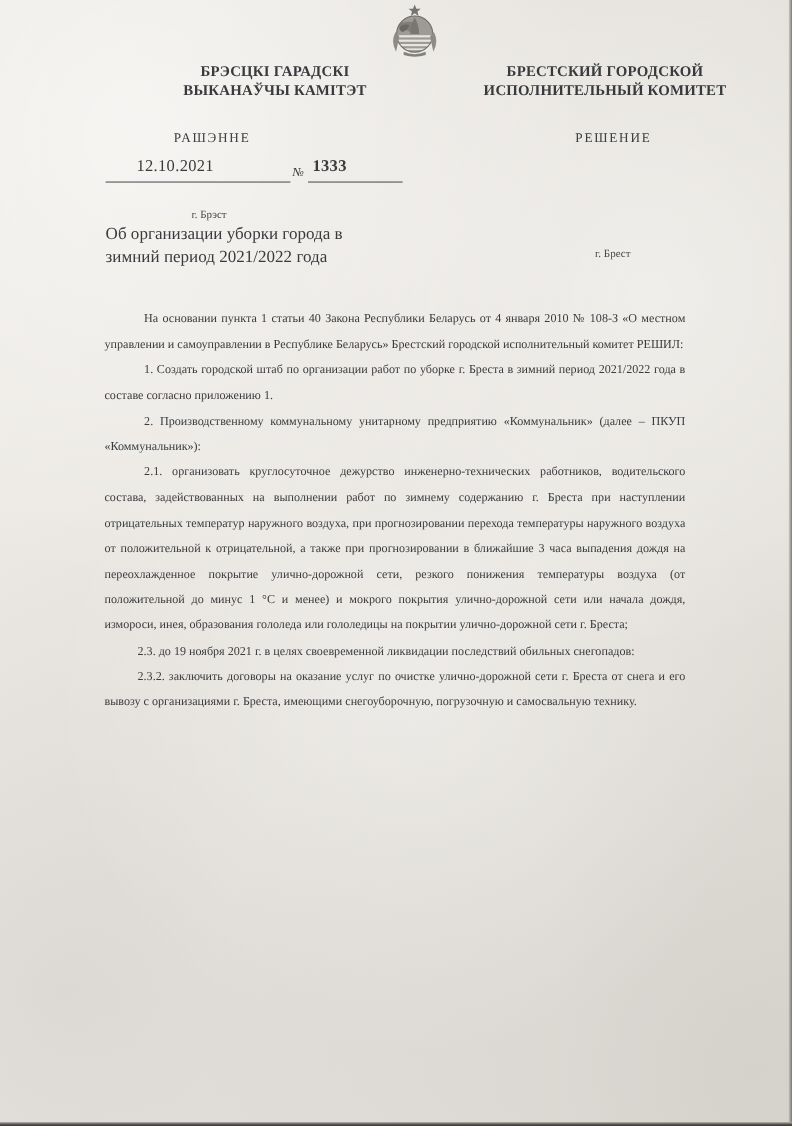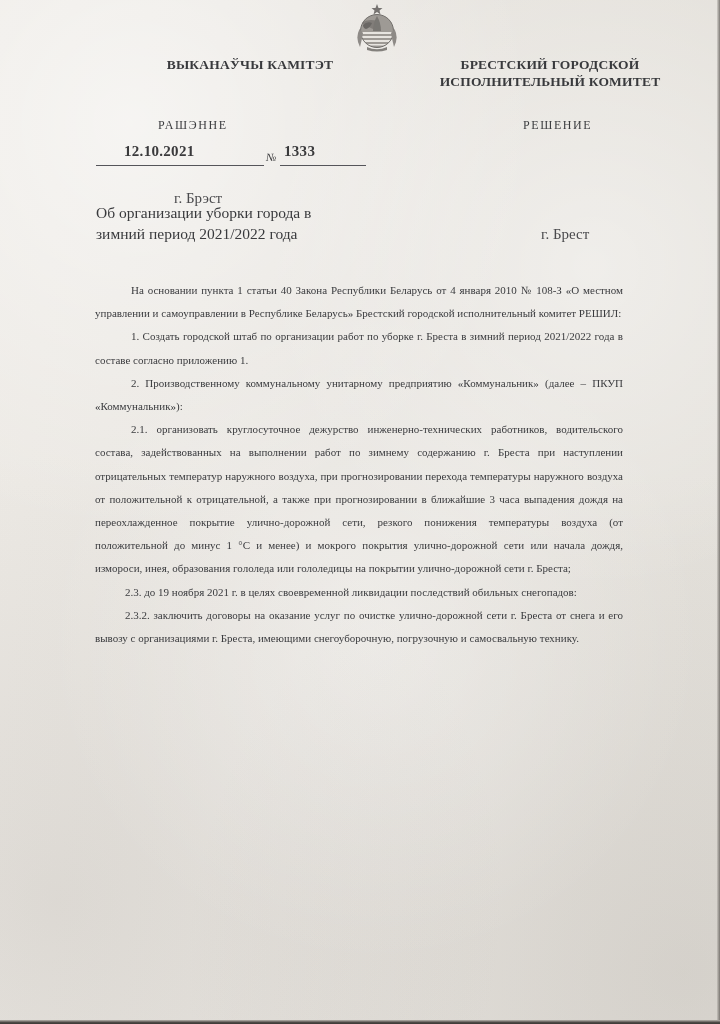--- a/index.html
+++ b/index.html
@@ -96,21 +96,21 @@
     position: absolute;
     top: 143px;
     left: 96px;
     width: 270px;
     height: 30px;
   }
   .date-val {
     position: absolute;
     left: 28px;
     top: 0;
-    font-weight: bold;
+    font-weight: normal;
     font-size: 15px;
     letter-spacing: .3px;
     text-align: right;
   }
   .num-sign {
     position: absolute;
     left: 170px;
     top: 8px;
     font-size: 11px;
     font-style: italic;
@@ -129,21 +129,21 @@
     height: 0;
     border-bottom: 1.3px solid #55555a;
   }
   .rule-a { left: 0;   width: 168px; }
   .rule-b { left: 184px; width: 86px; }
 
   
   .city {
     position: absolute;
     top: 190px;
-    font-size: 15px;
+    font-size: 10px;
     color: #4a4a4d;
   }
   .city-left  { left: 174px; }
   .city-right { left: 541px; margin-top: 36px; }
 
   
   .subject {
     position: absolute;
     top: 203px;
     left: 96px;
@@ -206,20 +206,21 @@
 
         <path d="M15 52 Q6 70 16 88 Q20 72 22 60 Z" fill="#7a7672"></path>
         <path d="M85 52 Q94 70 84 88 Q80 72 78 60 Z" fill="#7a7672"></path>
 
         <path d="M30 88 Q50 97 70 88 L70 94 Q50 100 30 94 Z" fill="#6d6a66"></path>
       </svg>
     </div>
 
     <div class="letterhead">
       <div class="lh-col lh-left">
+        <div>БРЭСЦКІ ГАРАДСКІ</div>
         <div>ВЫКАНАЎЧЫ КАМІТЭТ</div>
       </div>
       <div class="lh-col lh-right">
         <div>БРЕСТСКИЙ ГОРОДСКОЙ</div>
         <div>ИСПОЛНИТЕЛЬНЫЙ КОМИТЕТ</div>
       </div>
     </div>
 
     <div class="titles">
       <div class="title-word title-left">РАШЭННЕ</div>

